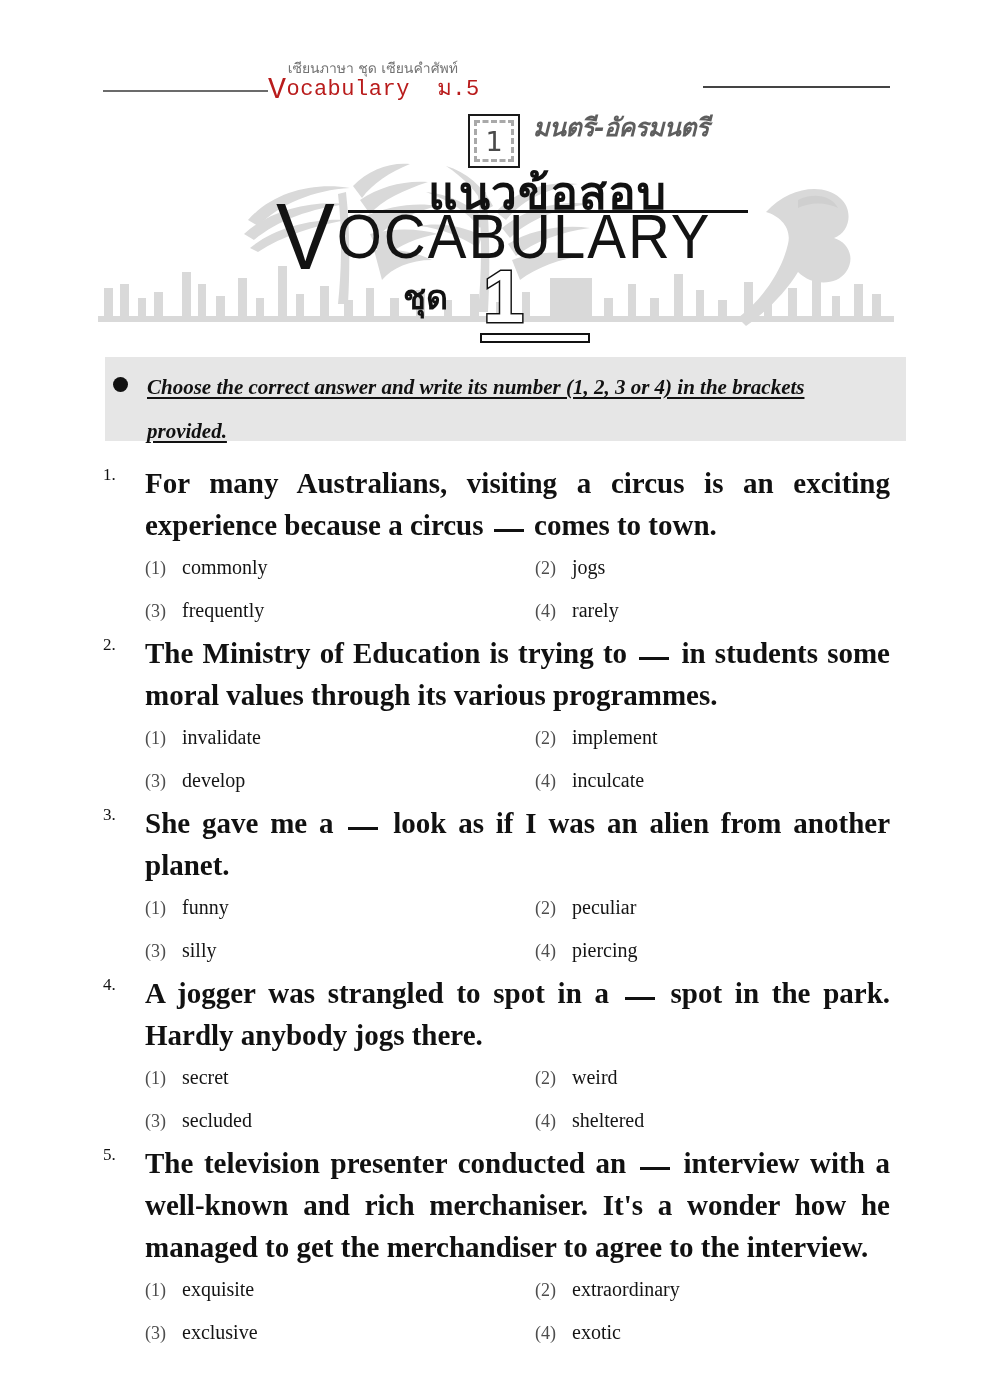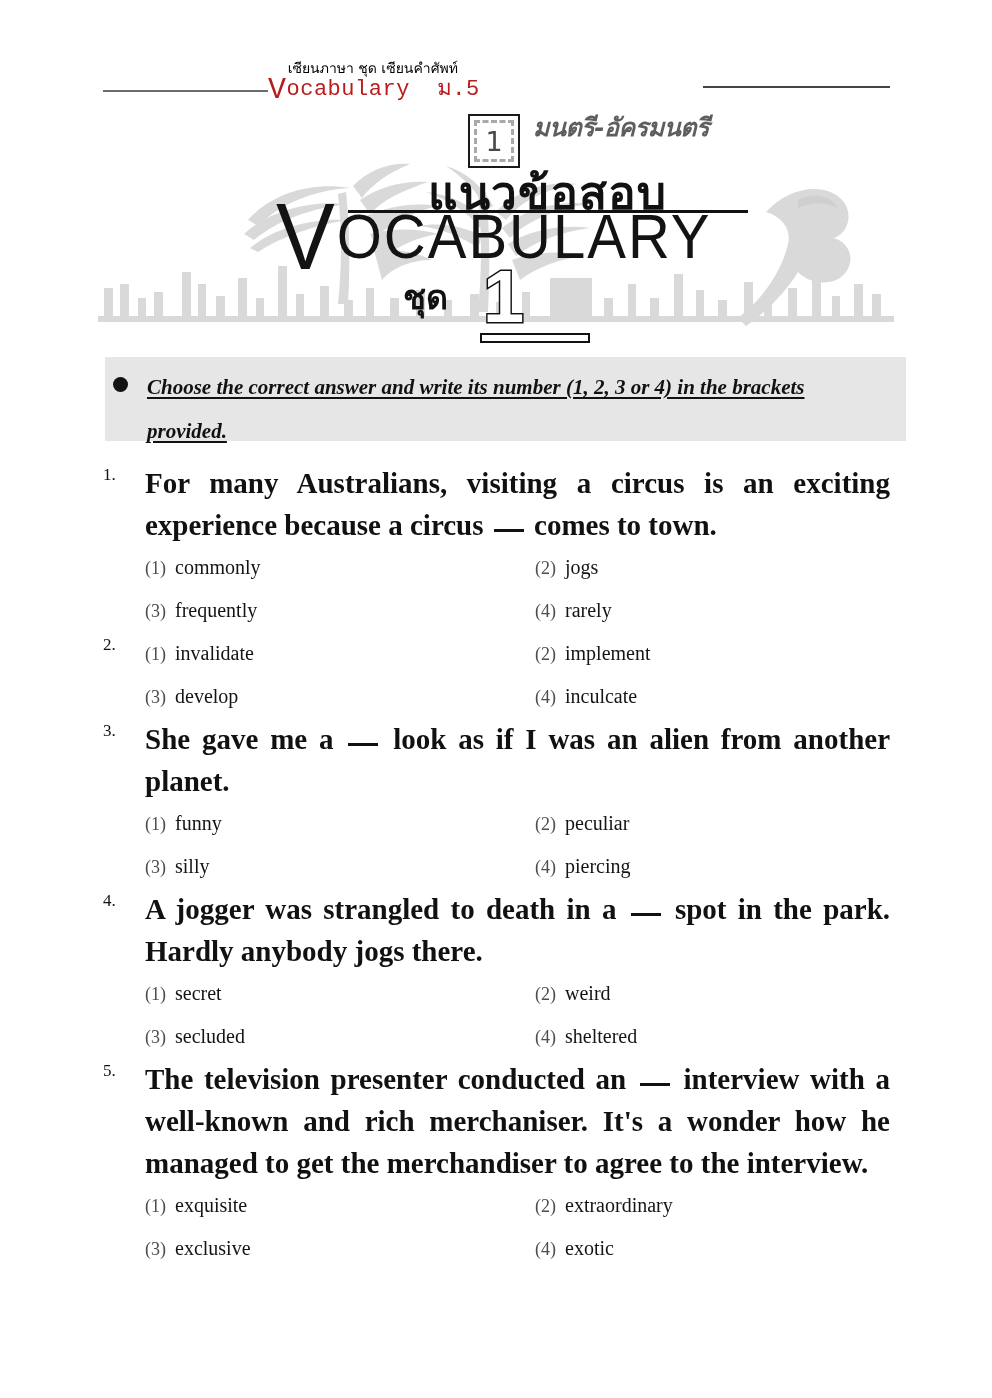--- a/index.html
+++ b/index.html
@@ -45,21 +45,21 @@
     left: 268px;
     top: 8px;
     width: 190px;
     text-align: right;
     color: #7d7d7d;
   }
   .hdr-thai-line {
     font-family: "DejaVu Sans", sans-serif;
     font-size: 14px;
     line-height: 17px;
-    color: #000000;
+    color: #737373;
     white-space: nowrap;
   }
   .hdr-eng-line {
     font-family: Liberation Mono, monospace;
     font-size: 22px;
     line-height: 26px;
     letter-spacing: 0.5px;
     color: #b91c1c;
     white-space: nowrap;
   }
@@ -274,20 +274,21 @@
     line-height: 42px;
     white-space: nowrap;
   }
   .option-num {
     color: #4d4d4d;
     font-size: 18px;
     margin-right: 9px;
   }
   .option-text {
     color: #141414;
+    margin-left: 7px;
   }
 </style>
 </head>
 <body>
 
 <div class="page-header">
   <div class="hdr-rule-left"></div>
 
   <div class="hdr-title-block">
     <div class="hdr-thai-line">เซียนภาษา ชุด เซียนคำศัพท์</div>
@@ -409,20 +410,21 @@
           <span class="option-text">frequently</span>
         </div>
         <div class="option">
           <span class="option-num">(4)</span>
           <span class="option-text">rarely</span>
         </div>
       </div>
     </div>
     <div class="question">
       <div class="q-num">2.</div>
+      <p class="q-stem"><span>The Ministry of Education is trying to</span> <span class="blank"></span> <span>in students some moral values through its various programmes.</span></p>
       <div class="options">
         <div class="option">
           <span class="option-num">(1)</span>
           <span class="option-text">invalidate</span>
         </div>
         <div class="option">
           <span class="option-num">(2)</span>
           <span class="option-text">implement</span>
         </div>
         <div class="option">
@@ -452,21 +454,21 @@
           <span class="option-text">silly</span>
         </div>
         <div class="option">
           <span class="option-num">(4)</span>
           <span class="option-text">piercing</span>
         </div>
       </div>
     </div>
     <div class="question">
       <div class="q-num">4.</div>
-      <p class="q-stem"><span>A jogger was strangled to death in a</span> <span class="blank"></span> <span>spot in the park. Hardly anybody jogs there.</span></p>
+      <p class="q-stem"><span>A jogger was strangled to spot in a</span> <span class="blank"></span> <span>spot in the park. Hardly anybody jogs there.</span></p>
       <div class="options">
         <div class="option">
           <span class="option-num">(1)</span>
           <span class="option-text">secret</span>
         </div>
         <div class="option">
           <span class="option-num">(2)</span>
           <span class="option-text">weird</span>
         </div>
         <div class="option">

